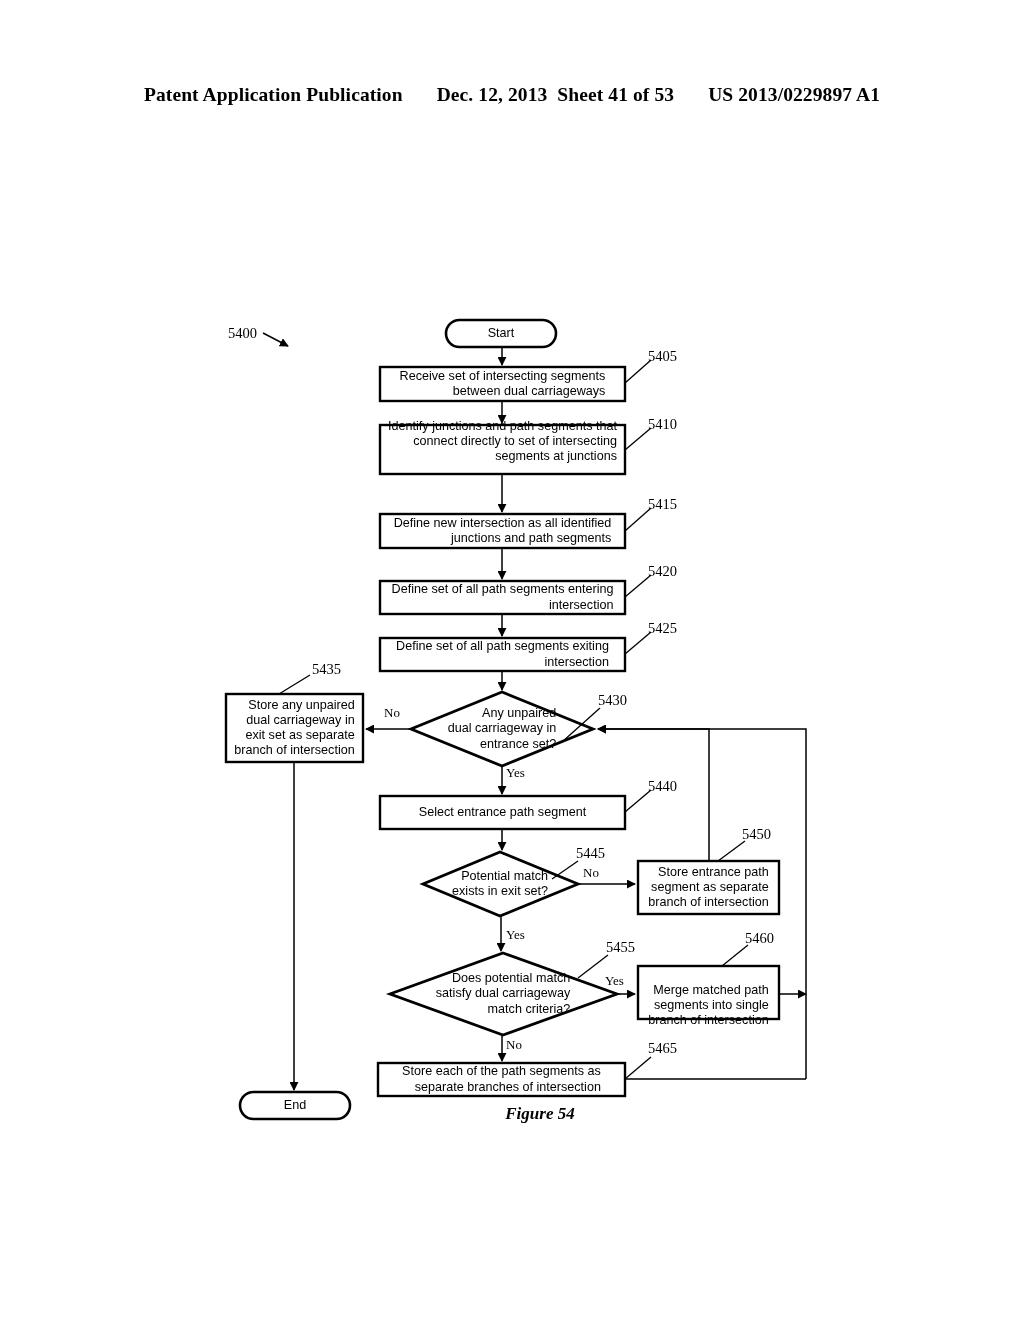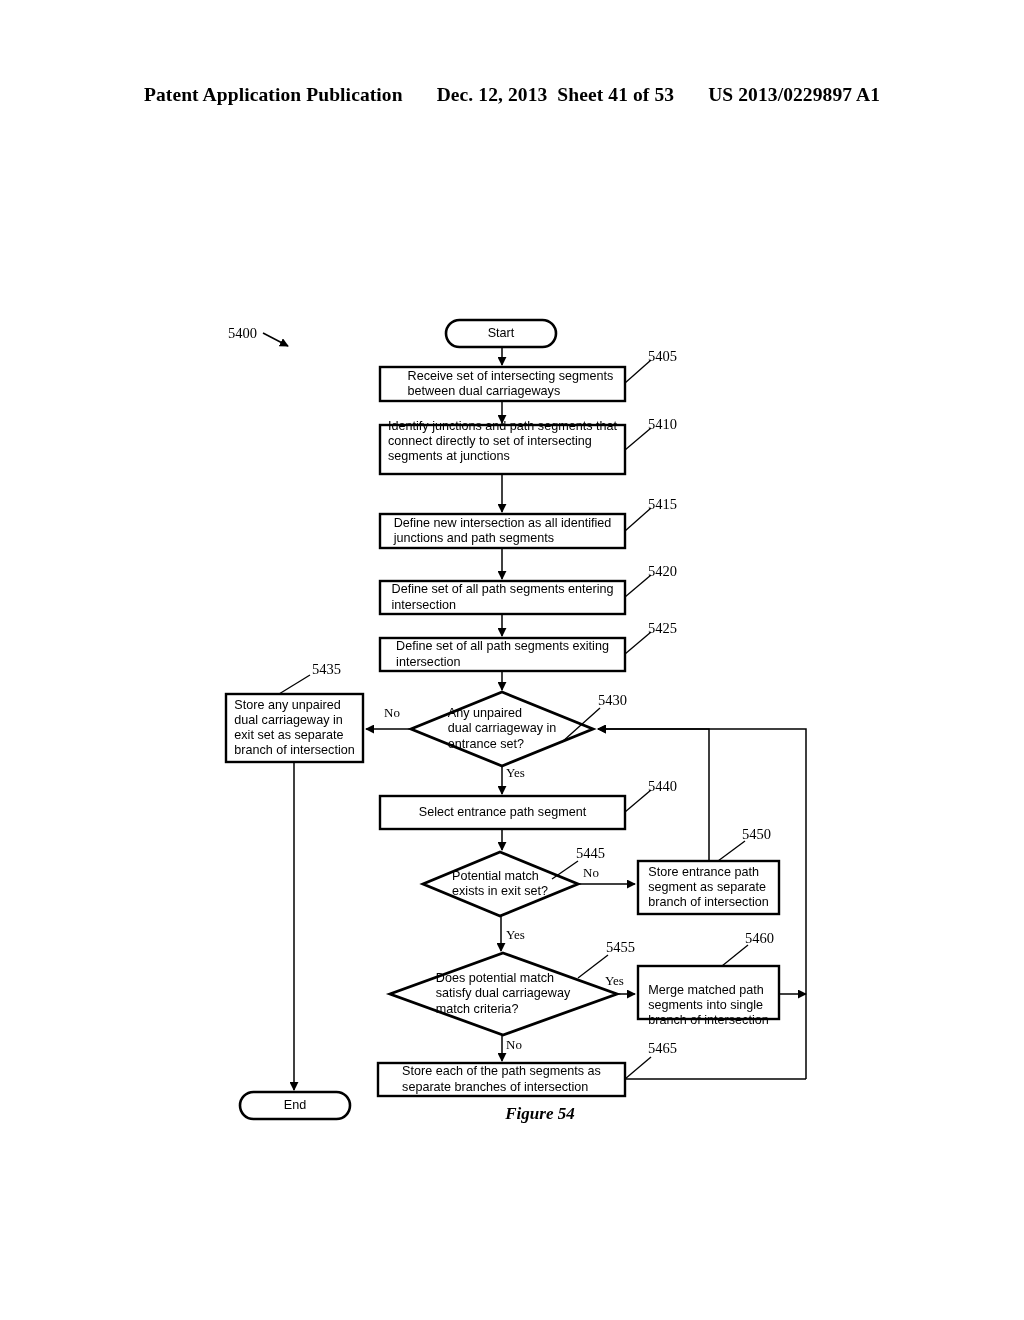--- a/index.html
+++ b/index.html
@@ -44,21 +44,21 @@
     height: 1320px;
   }
   #figure svg { display: block; }
 
   
   .node-text {
     position: absolute;
     display: flex;
     align-items: center;
     justify-content: center;
-    text-align: left;
+    text-align: right;
     font-family: "Liberation Sans", sans-serif;
     font-size: 12.6px;
     line-height: 15.2px;
     color: #000;
     white-space: pre-line;
     pointer-events: auto;
   }
 
   .ref-label {
     position: absolute;
@@ -179,21 +179,21 @@
       <line x1="625" y1="1079" x2="651" y2="1057"></line>
     </g>
 
     <g fill="none" stroke="#000" stroke-width="1.5">
       <line x1="263" y1="333" x2="288" y2="346" marker-end="url(#arrow)"></line>
     </g>
   </svg>
 
   <div class="node-text" style="left:446px; top:320px; width:110px; height:27px;">Start</div>
 
-  <div class="node-text" style="left:380px; top:367px; width:245px; height:34px;padding-left:8px;">Receive set of intersecting segments
+  <div class="node-text" style="left:380px; top:367px; width:245px; height:34px;">Receive set of intersecting segments
 between dual carriageways</div>
 
   <div class="node-text" style="left:380px; top:425px; width:245px; height:33px;">Identify junctions and path segments that
 connect directly to set of intersecting
 segments at junctions</div>
 
   <div class="node-text" style="left:380px; top:514px; width:245px; height:34px;">Define new intersection as all identified
 junctions and path segments</div>
 
   <div class="node-text" style="left:380px; top:581px; width:245px; height:33px;">Define set of all path segments entering

